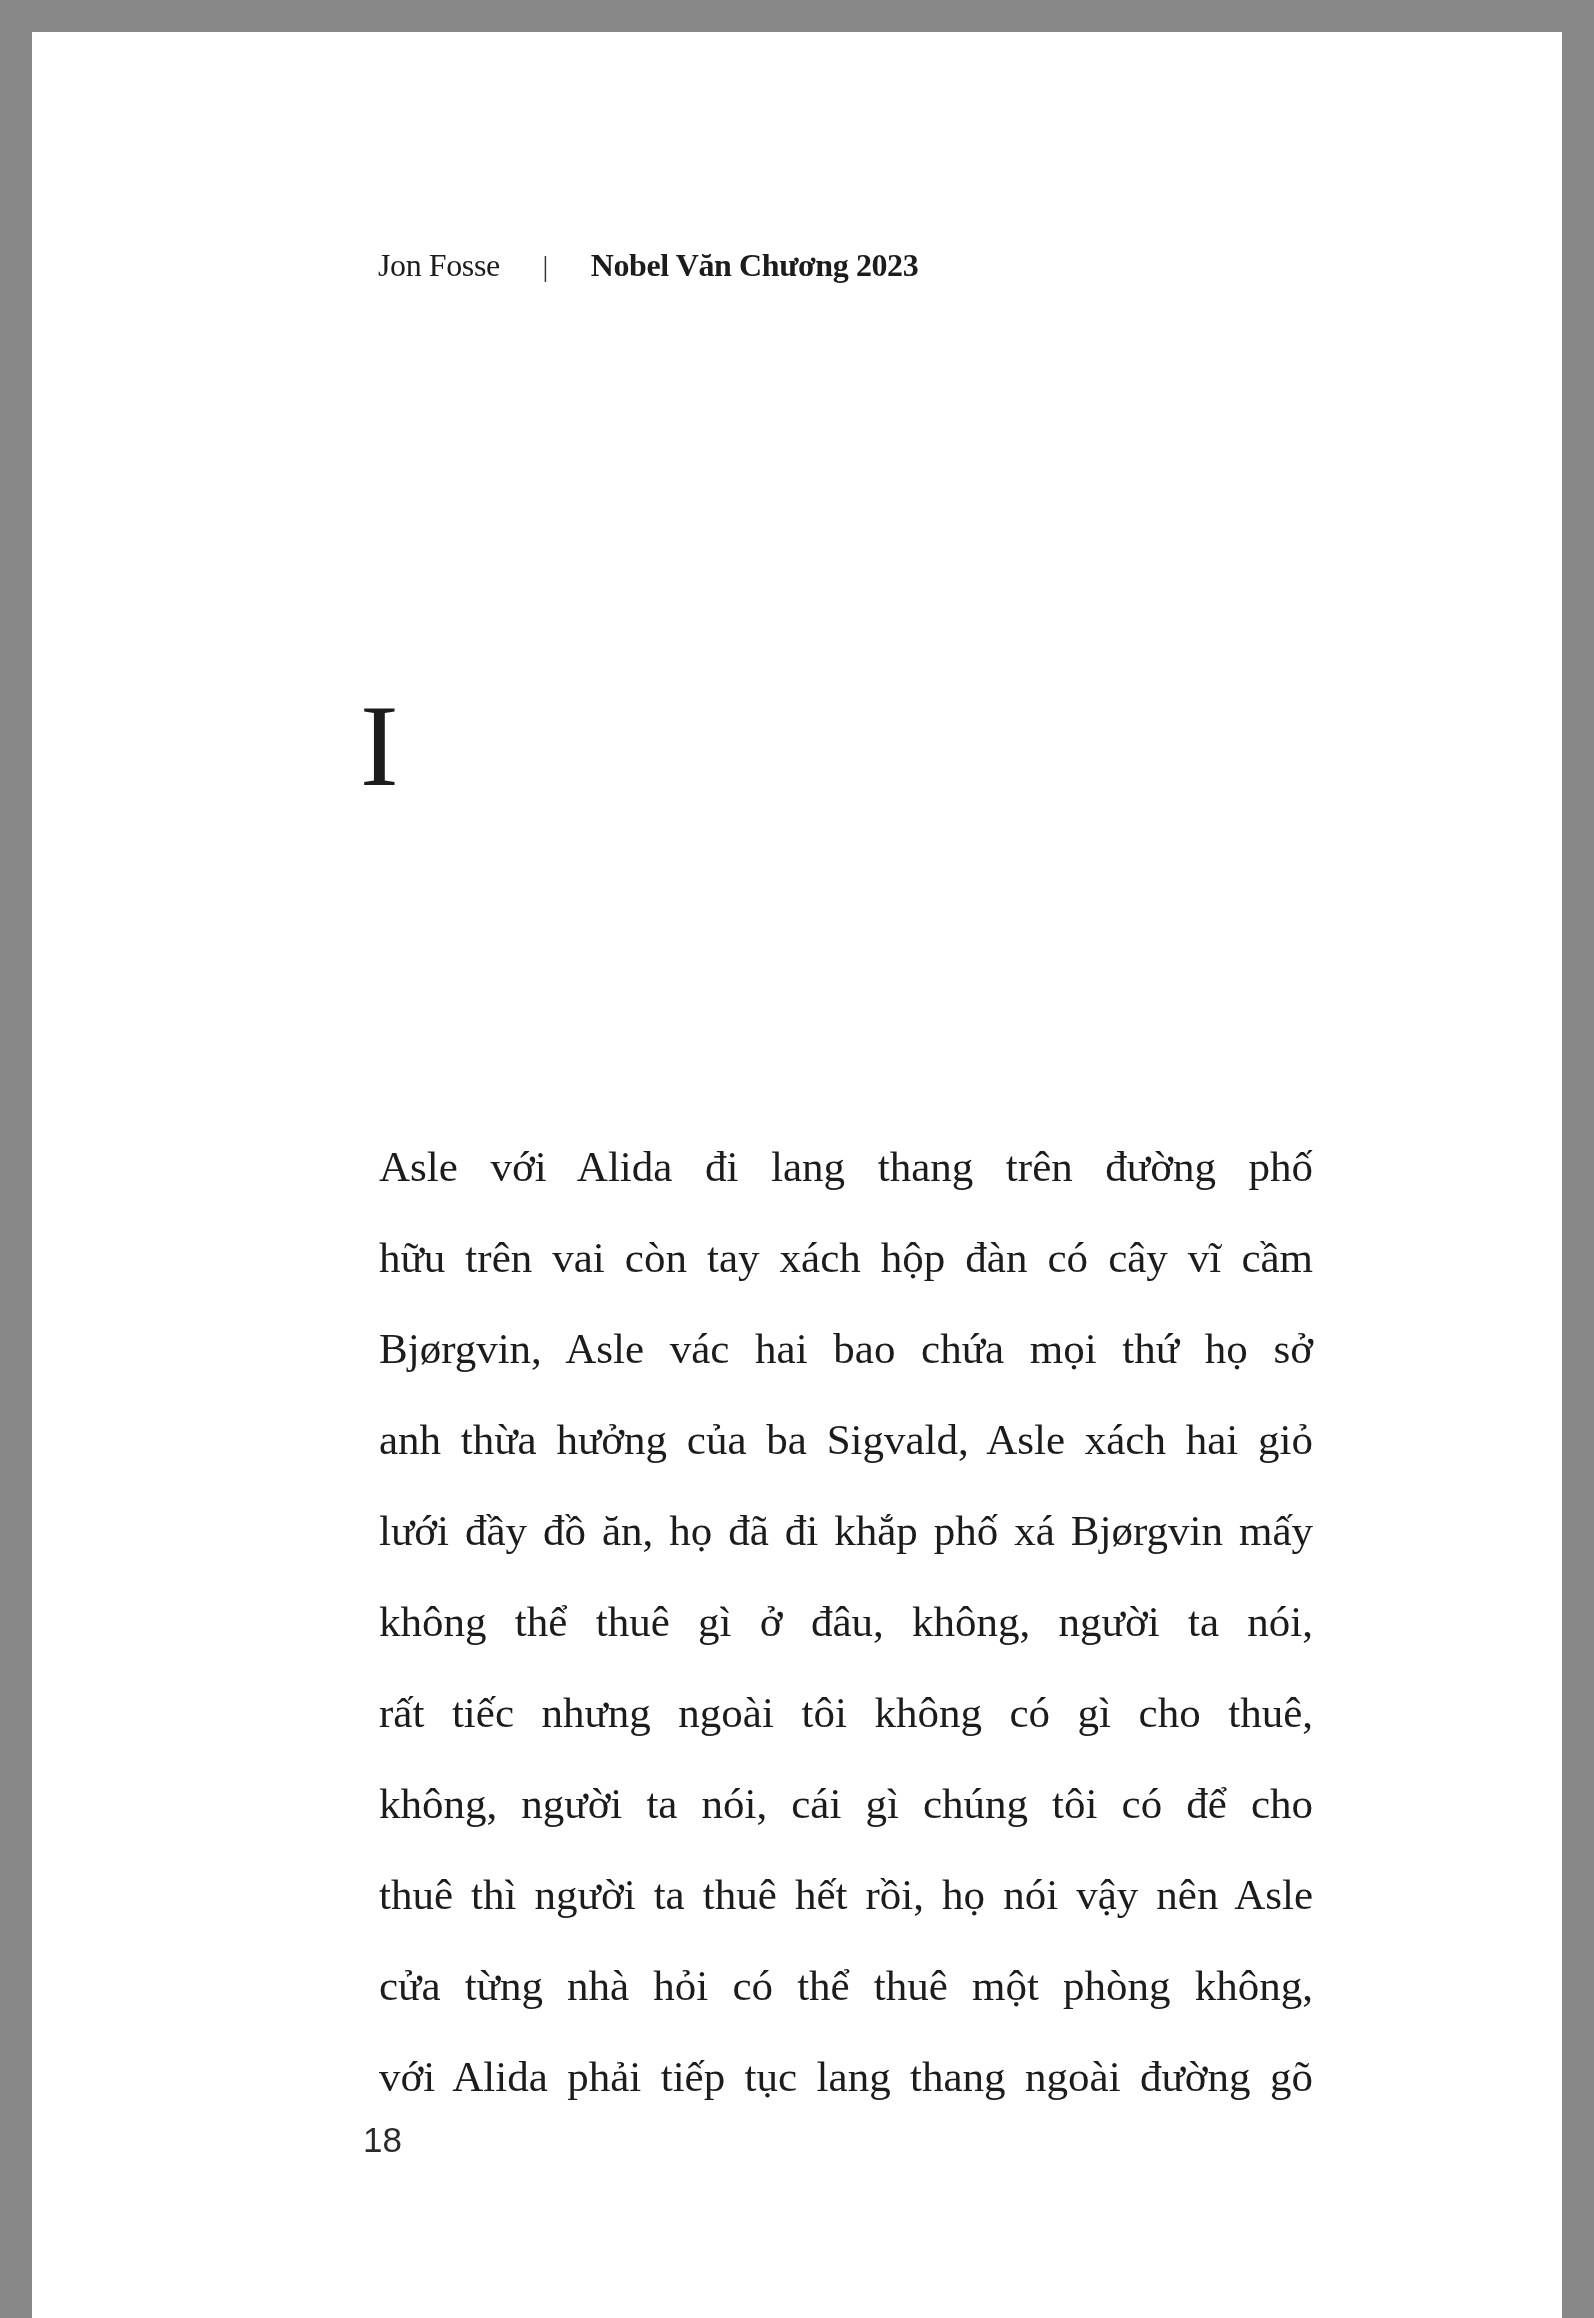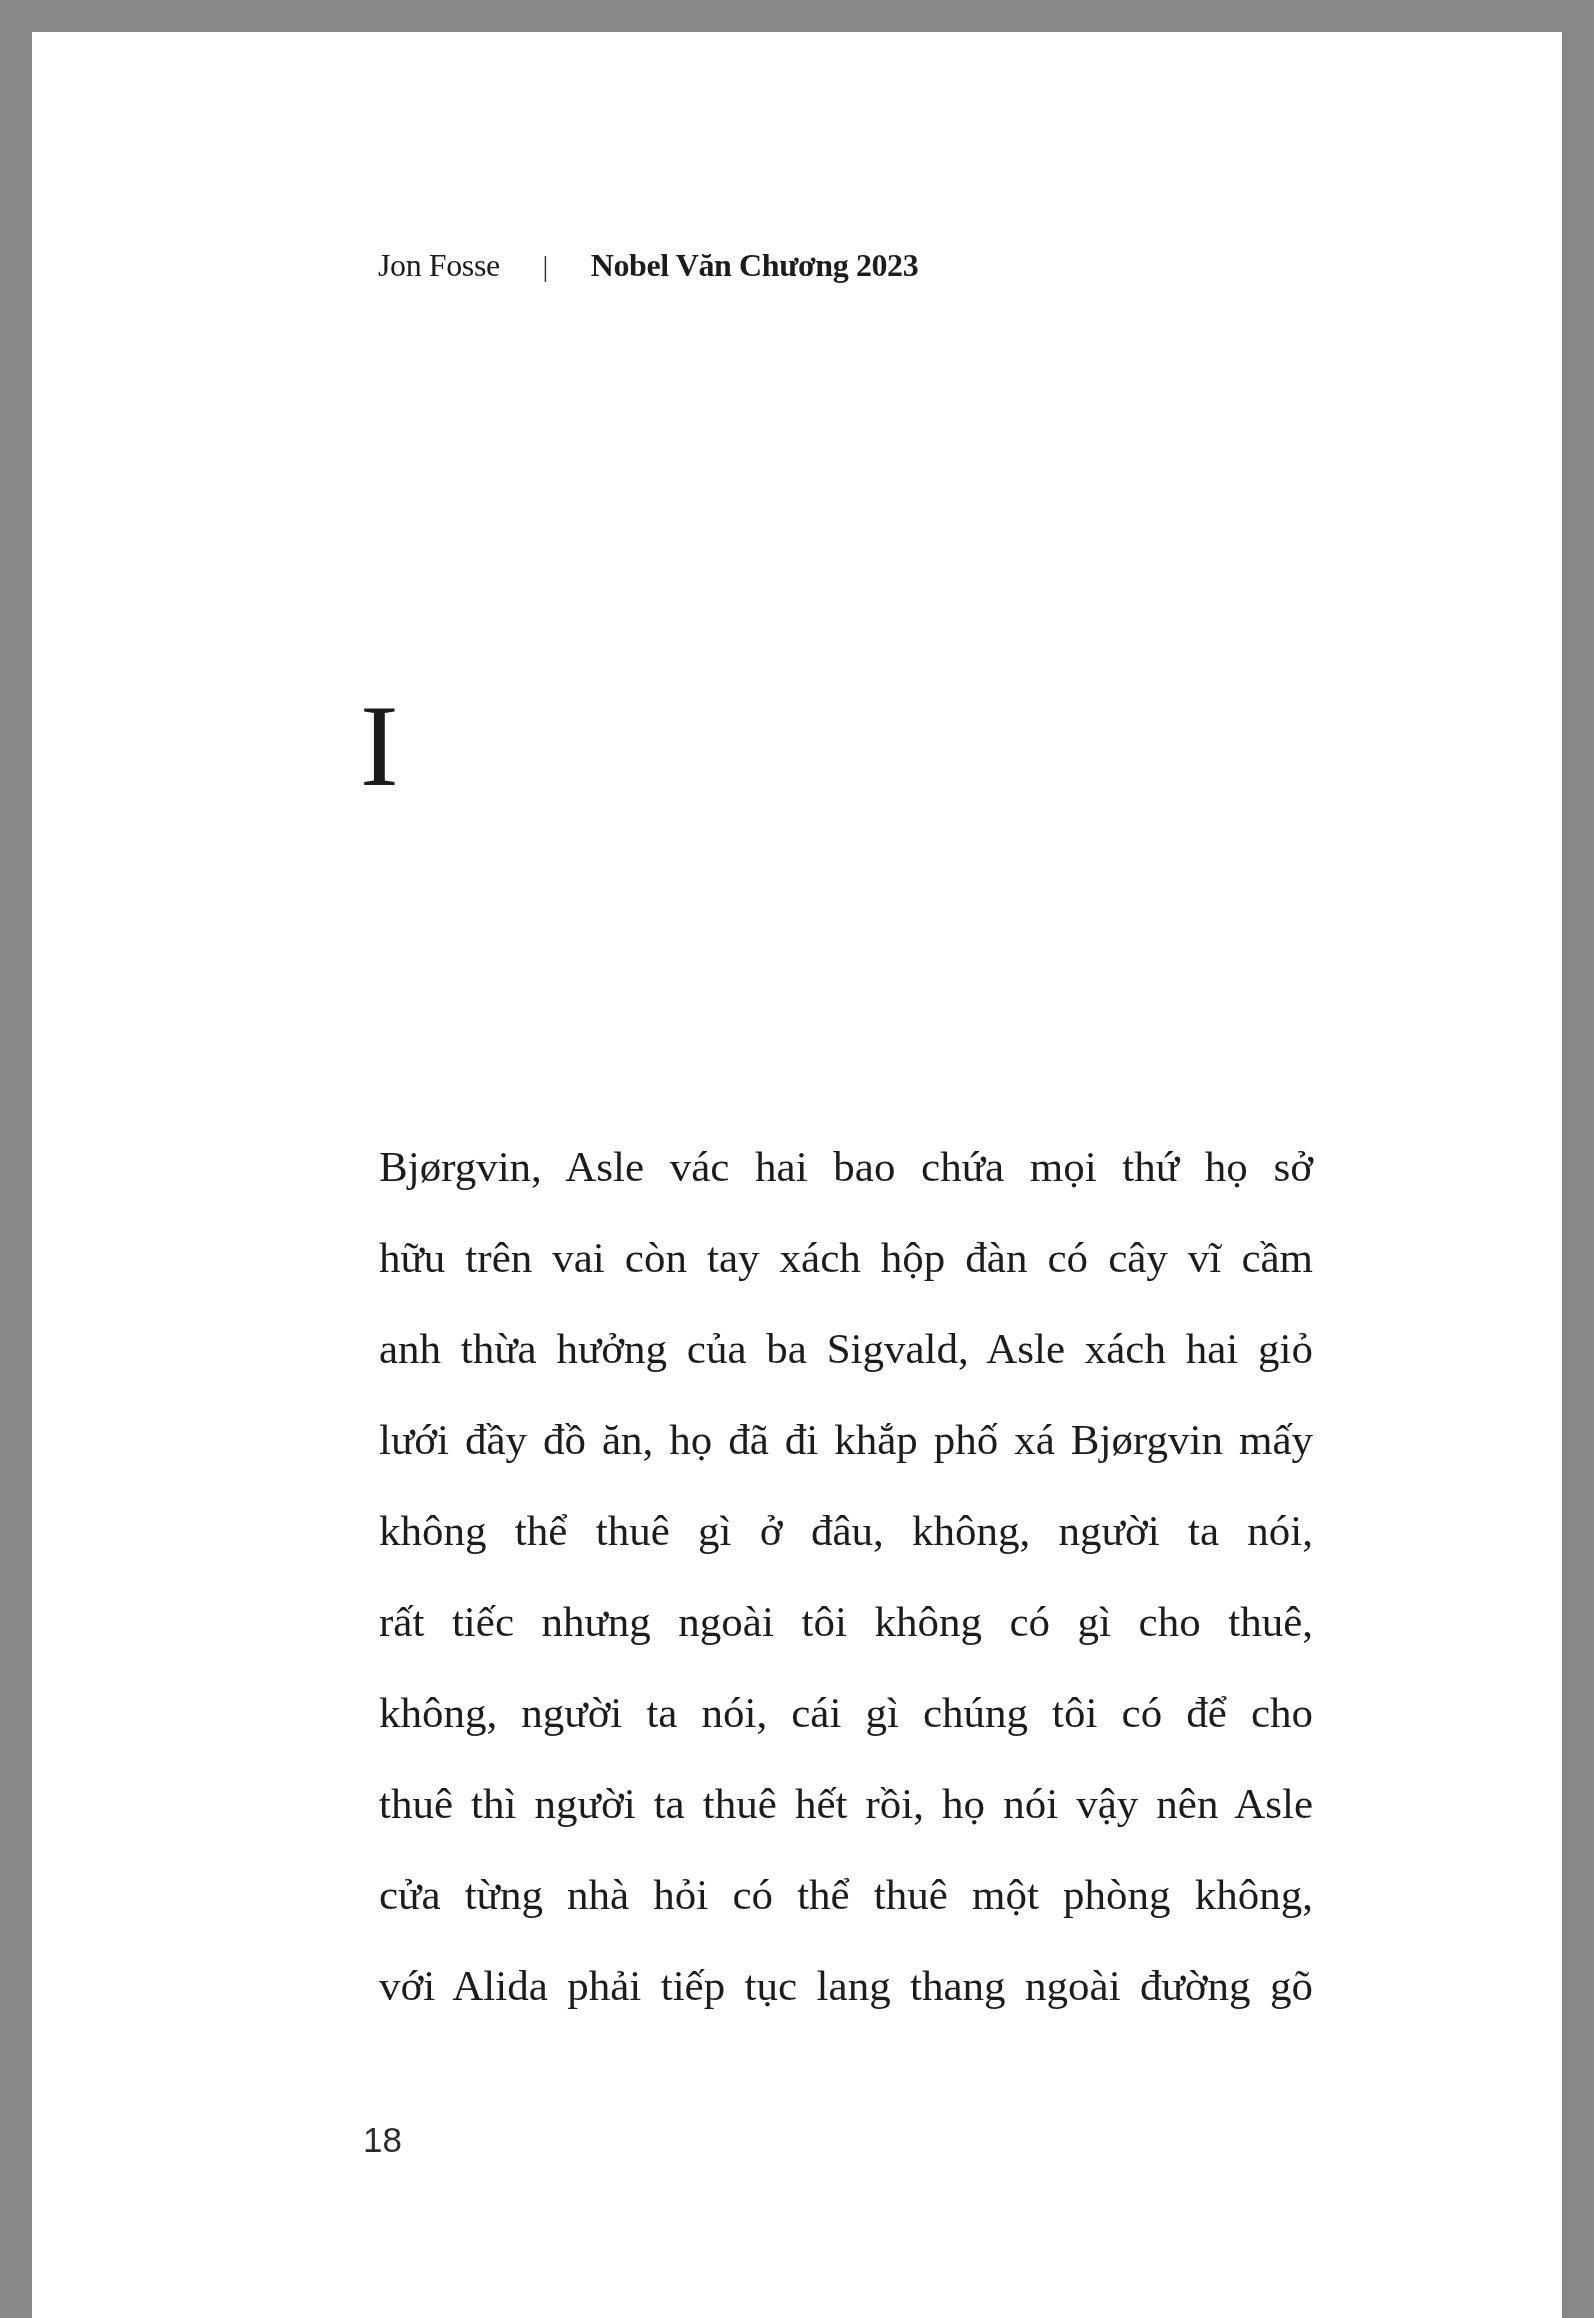--- a/index.html
+++ b/index.html
@@ -72,22 +72,23 @@
 
 <div class="page">
 
   <div class="running-header">
     <span class="author">Jon Fosse</span><span class="sep">|</span><span class="title">Nobel Văn Chương 2023</span>
   </div>
 
   <div class="chapter-numeral">I</div>
 
   <div class="body-text">
+      <div class="body-line">Asle với Alida đi lang thang trên đường phố</div>
+      <div class="body-line">hữu trên vai còn tay xách hộp đàn có cây vĩ cầm</div>
       <div class="body-line">Bjørgvin, Asle vác hai bao chứa mọi thứ họ sở</div>
-      <div class="body-line">hữu trên vai còn tay xách hộp đàn có cây vĩ cầm</div>
       <div class="body-line">anh thừa hưởng của ba Sigvald, Asle xách hai giỏ</div>
       <div class="body-line">lưới đầy đồ ăn, họ đã đi khắp phố xá Bjørgvin mấy</div>
       <div class="body-line">không thể thuê gì ở đâu, không, người ta nói,</div>
       <div class="body-line">rất tiếc nhưng ngoài tôi không có gì cho thuê,</div>
       <div class="body-line">không, người ta nói, cái gì chúng tôi có để cho</div>
       <div class="body-line">thuê thì người ta thuê hết rồi, họ nói vậy nên Asle</div>
       <div class="body-line">cửa từng nhà hỏi có thể thuê một phòng không,</div>
       <div class="body-line">với Alida phải tiếp tục lang thang ngoài đường gõ</div>
     </div>
 

